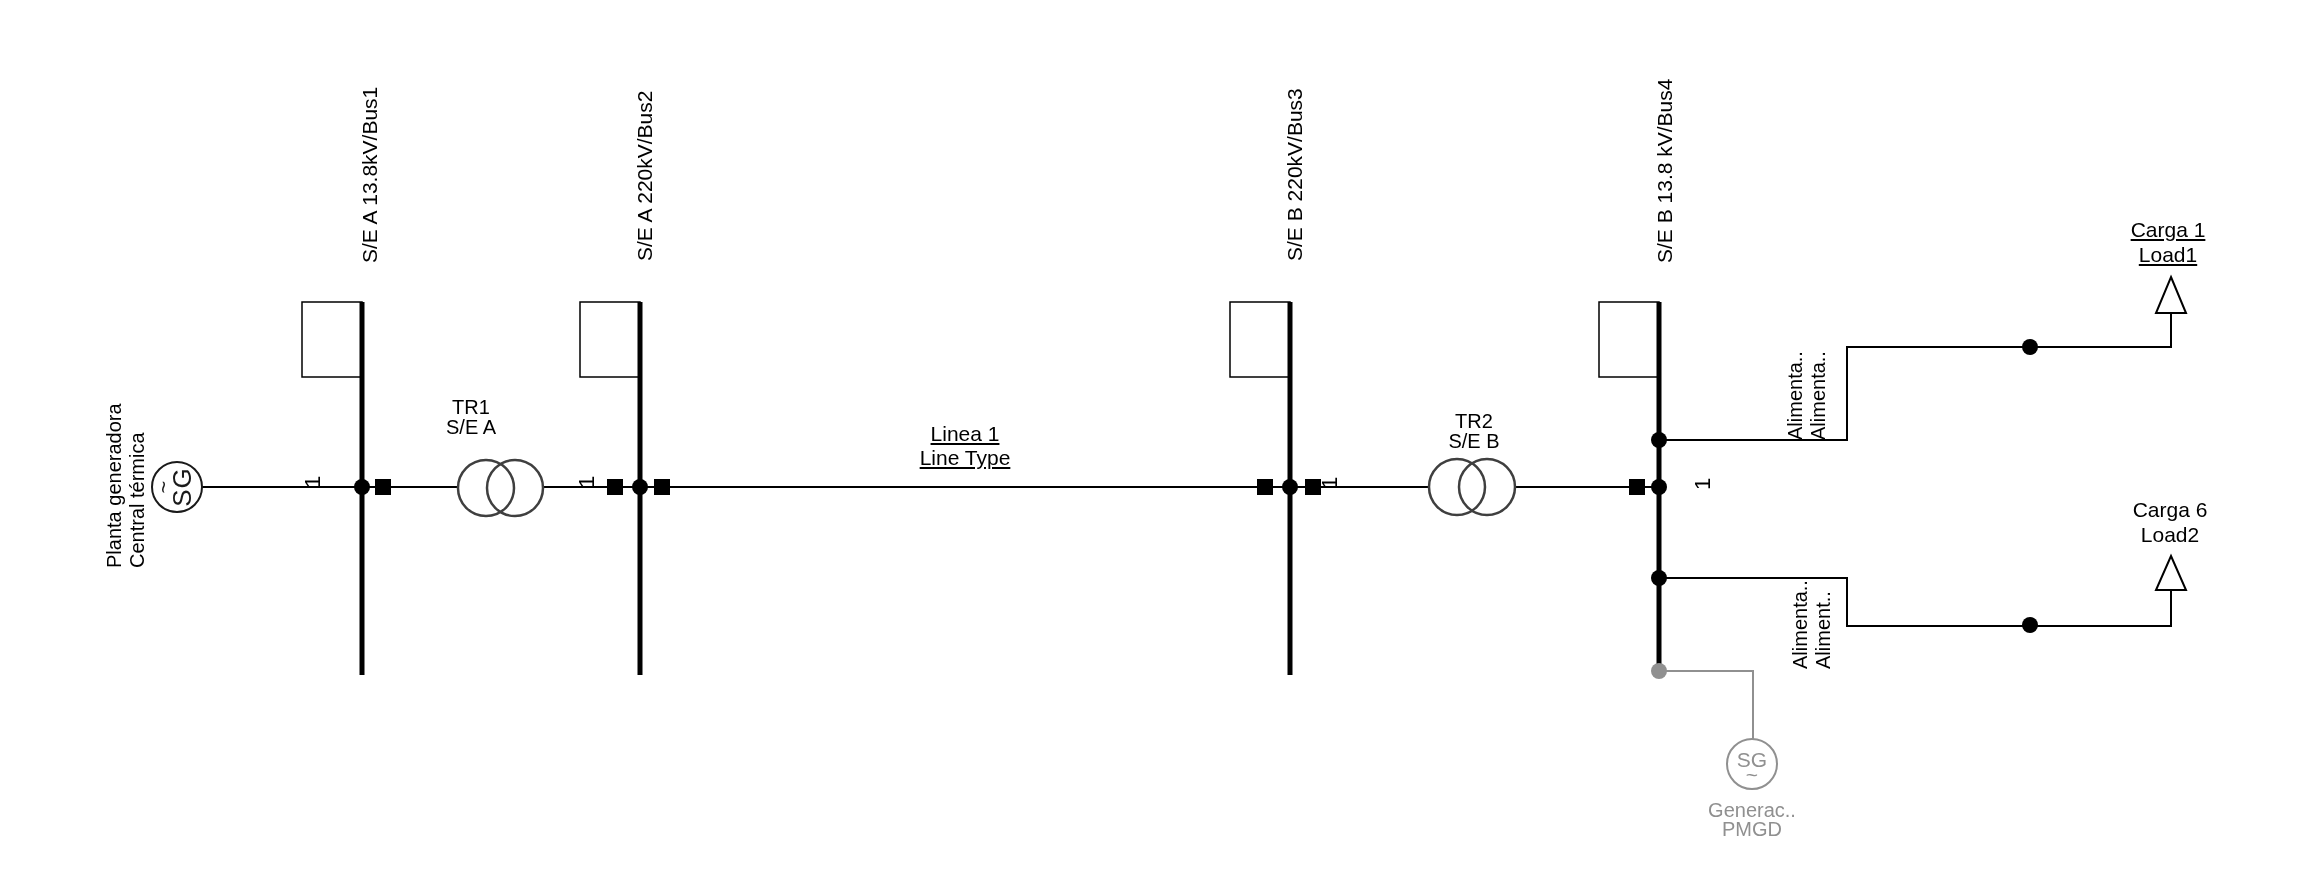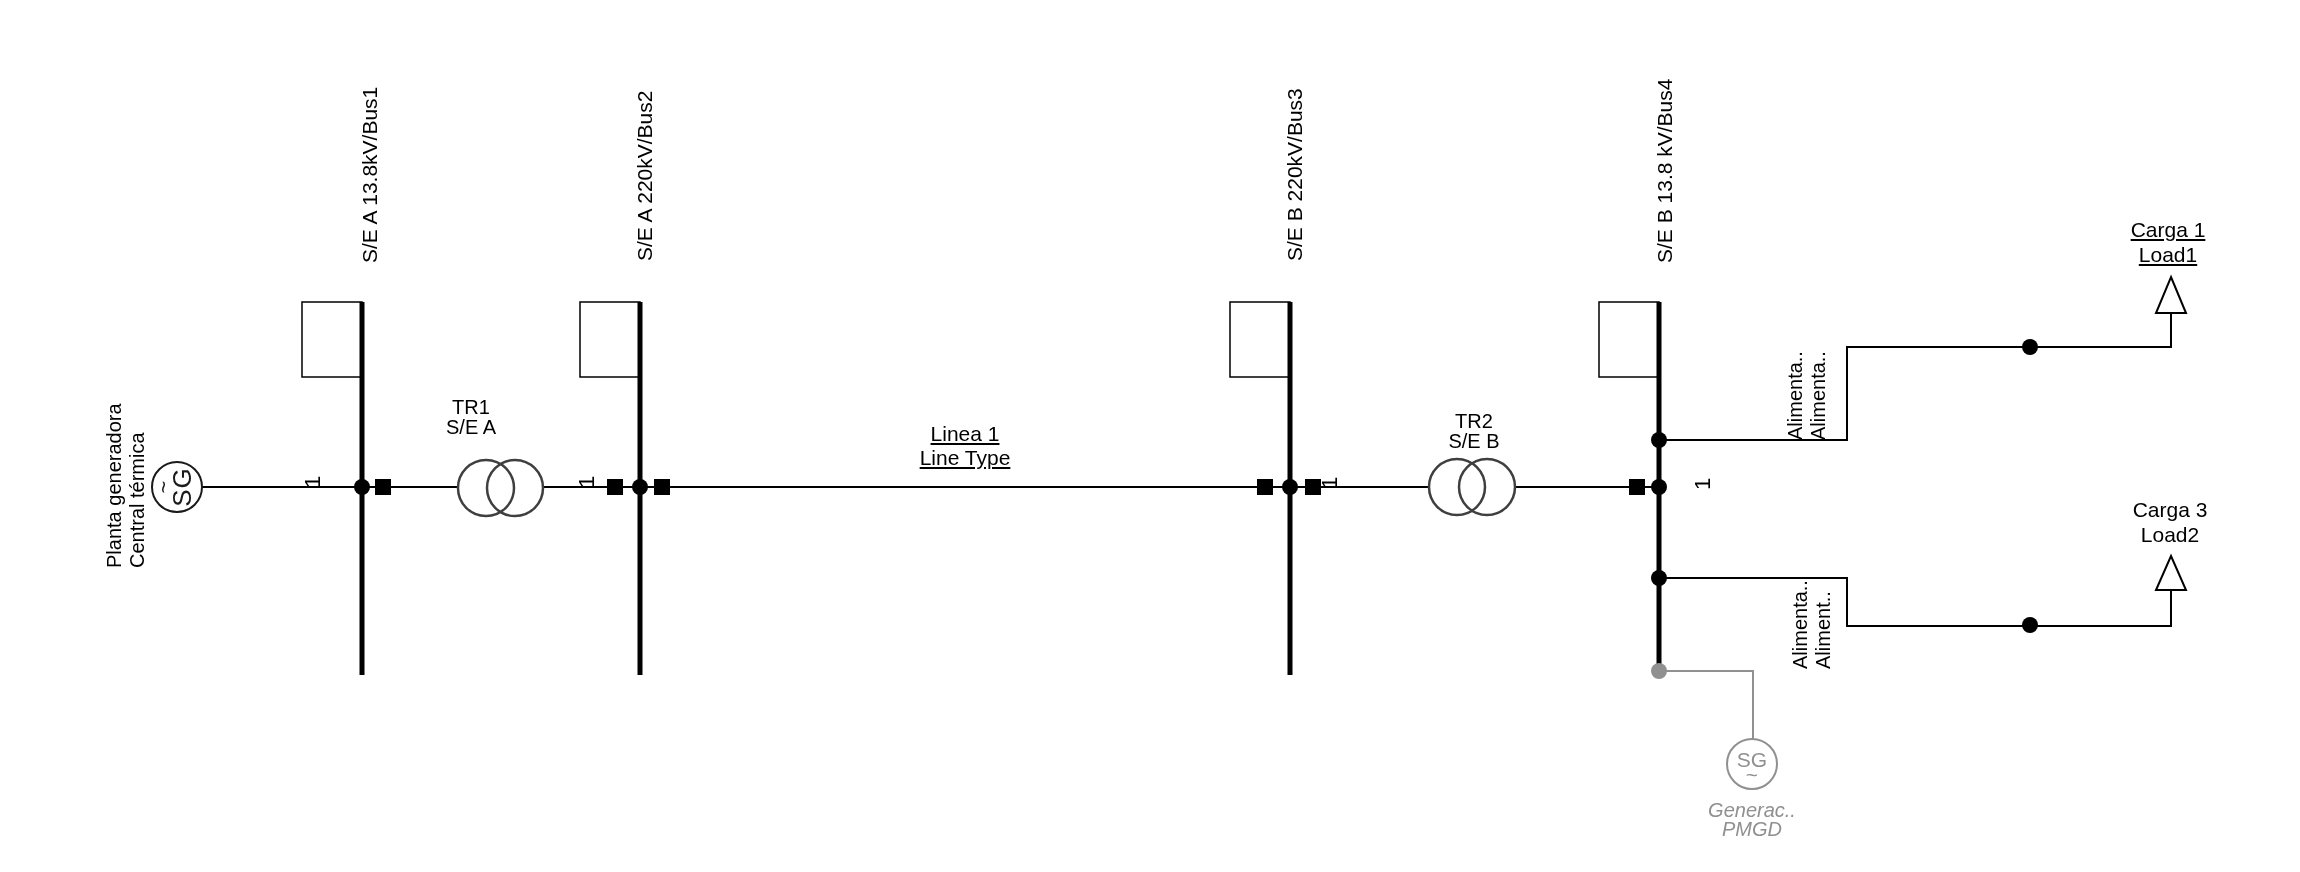--- a/index.html
+++ b/index.html
@@ -4,21 +4,21 @@
 <style>
   html,body{margin:0;padding:0;background:#ffffff;}
   #canvas{position:relative;width:2300px;height:872px;background:#ffffff;overflow:hidden;
           font-family:"Liberation Sans",sans-serif;}
   #net-svg{position:absolute;left:0;top:0;}
   .lbl{position:absolute;font-family:"Liberation Sans",sans-serif;font-size:21px;color:#000;
        white-space:nowrap;line-height:24px;}
   .rot{transform:rotate(-90deg);transform-origin:0 0;}
   .ctr{transform:translateX(-50%);text-align:center;}
   .small{font-size:20px;line-height:23px;}
-  .gray{color:#909090;font-style:italic;}
+  .gray{color:#909090;}
   .cub{font-size:22px;}
   .gen-sym{position:absolute;left:157px;top:468px;width:40px;height:38px;
            transform:rotate(-90deg);text-align:center;color:#1a1a1a;}
   .gen-sym .tilde{font-size:22px;line-height:12px;}
   .gen-sym .sg{font-size:26px;line-height:24px;letter-spacing:1px;}
   .pmgd-sym{position:absolute;left:1752px;top:751px;transform:translateX(-50%);
             text-align:center;color:#909090;}
   .pmgd-sym .sg{font-size:21px;line-height:18px;}
   .pmgd-sym .tilde{font-size:21px;line-height:12px;}
 </style>
@@ -127,21 +127,21 @@
   <div class="lbl small rot" style="left:1789px;top:669px;">
     <div>Alimenta..</div>
     <div>Aliment..</div>
   </div>
 
   <div class="lbl ctr" style="left:2168px;top:217px;line-height:25px;text-decoration:underline;">
     <div>Carga 1</div>
     <div>Load1</div>
   </div>
   <div class="lbl ctr" style="left:2170px;top:497px;line-height:25px;">
-    <div>Carga 3</div>
+    <div>Carga 6</div>
     <div>Load2</div>
   </div>
 
   <div class="pmgd-sym">
     <div class="sg">SG</div>
     <div class="tilde">~</div>
   </div>
 
   <div class="lbl small gray ctr" style="left:1752px;top:801px;line-height:19px;">
     <div>Generac..</div>

